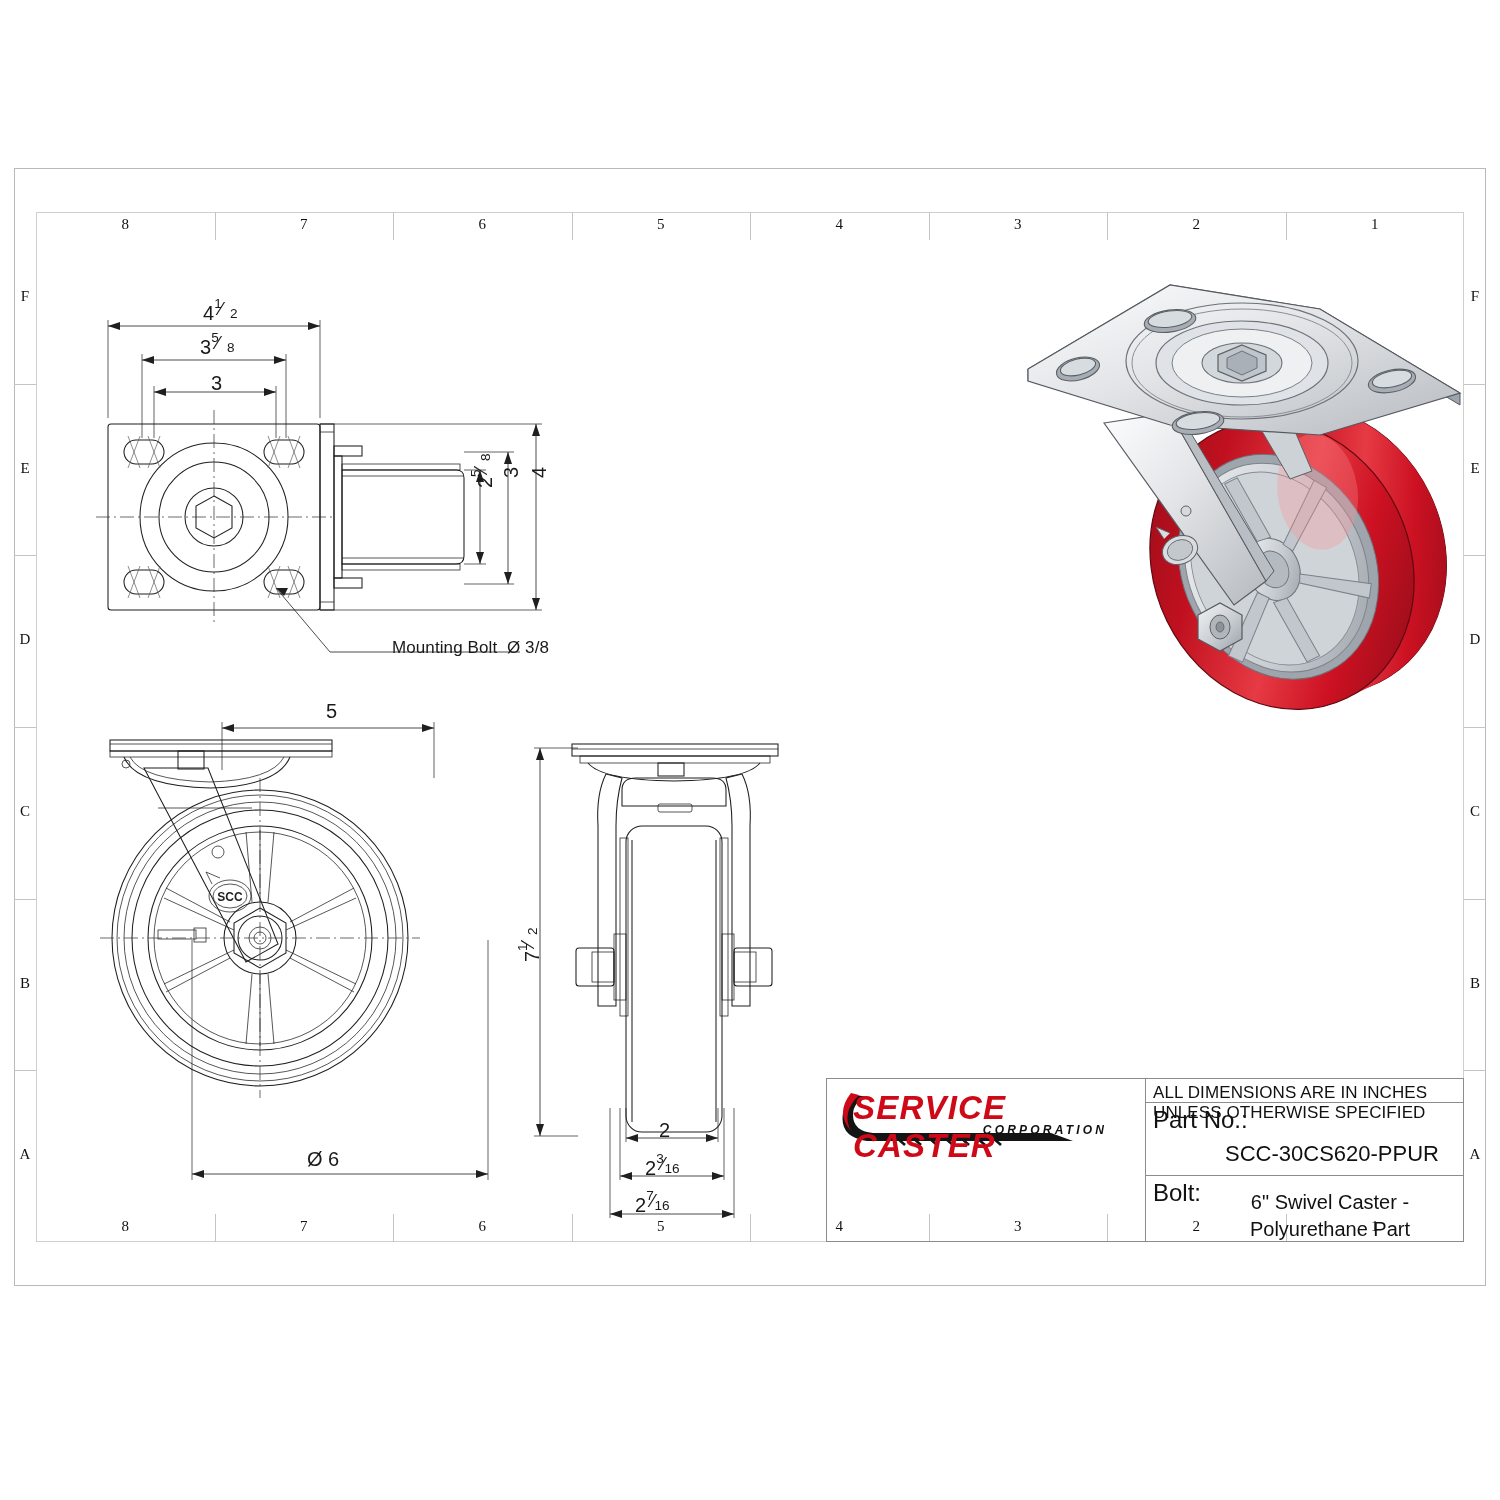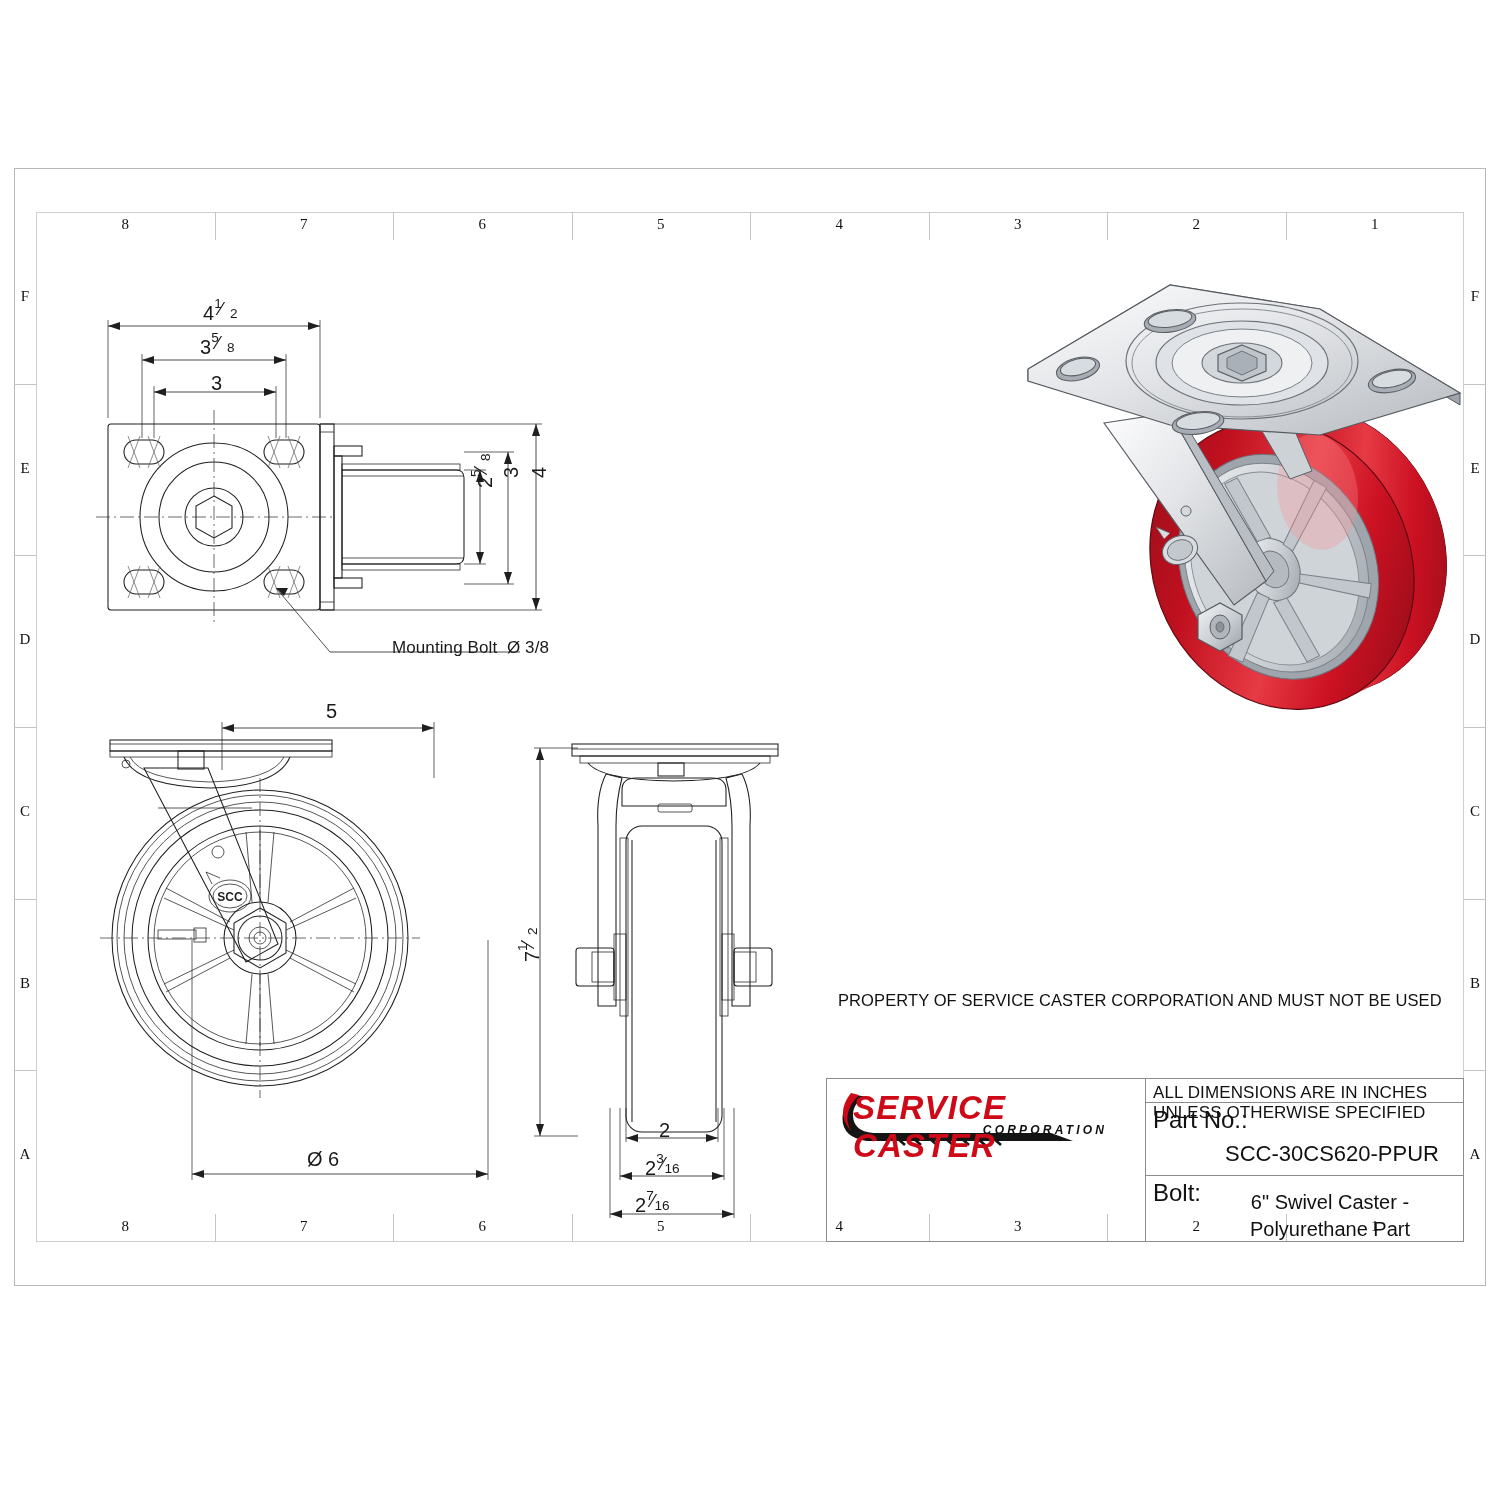--- a/index.html
+++ b/index.html
@@ -492,21 +492,20 @@
         <ellipse cx="58" cy="102" rx="18" ry="8" fill="#d7dce0" transform="rotate(-14 58 102)"></ellipse>
         <ellipse cx="372" cy="116" rx="24" ry="11" fill="#a7adb4" transform="rotate(-12 372 116)"></ellipse>
         <ellipse cx="372" cy="114" rx="20" ry="8" fill="#d7dce0" transform="rotate(-12 372 114)"></ellipse>
         <ellipse cx="178" cy="158" rx="26" ry="11" fill="#a7adb4" transform="rotate(-8 178 158)"></ellipse>
         <ellipse cx="178" cy="156" rx="22" ry="8" fill="#d7dce0" transform="rotate(-8 178 156)"></ellipse>
       </g>
     </g>
   </svg>
 
   <div class="abs legal" style="left:838px;top:990px;width:640px;">
-    <div>PROPERTY OF SERVICE CASTER CORPORATION AND MUST NOT BE USED</div>
   </div>
 
   <div class="abs" style="left:826px;top:1078px;width:638px;height:164px;border:1px solid #8c8c8c;box-sizing:border-box;">
 
     <div class="abs tb-line" style="left:318px;top:0;width:1px;height:162px;"></div>
 
     <div class="abs allcaps-small" style="left:326px;top:4px;width:306px;">ALL DIMENSIONS ARE IN INCHES UNLESS OTHERWISE SPECIFIED</div>
     <div class="abs tb-line" style="left:318px;top:23px;width:319px;height:1px;"></div>
 
     <div class="abs tb-label" style="left:326px;top:27px;">Part No.:</div>

